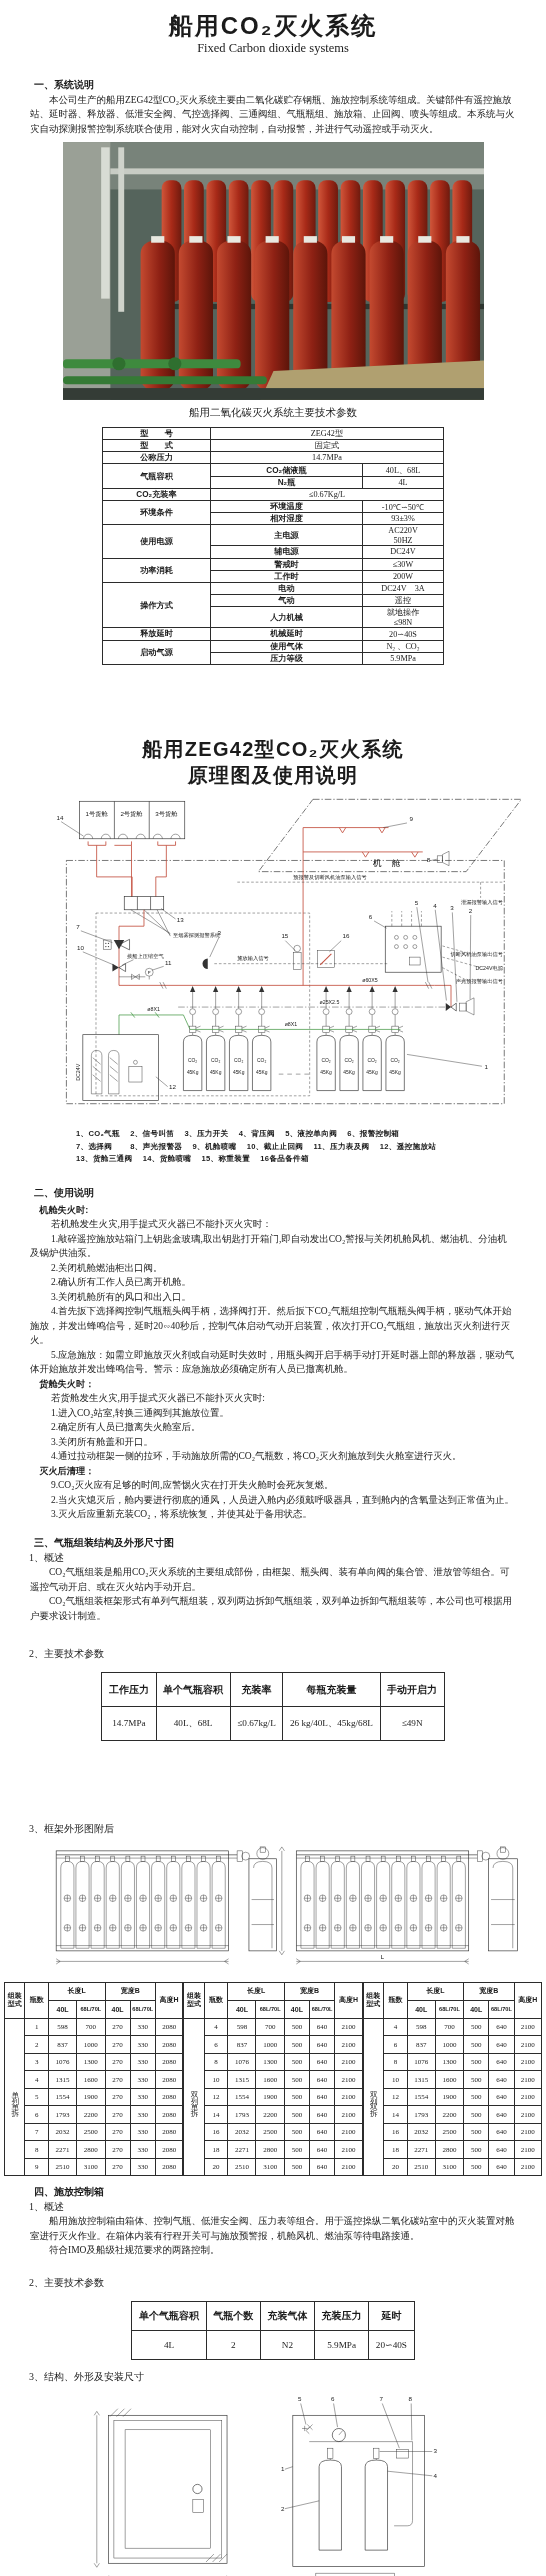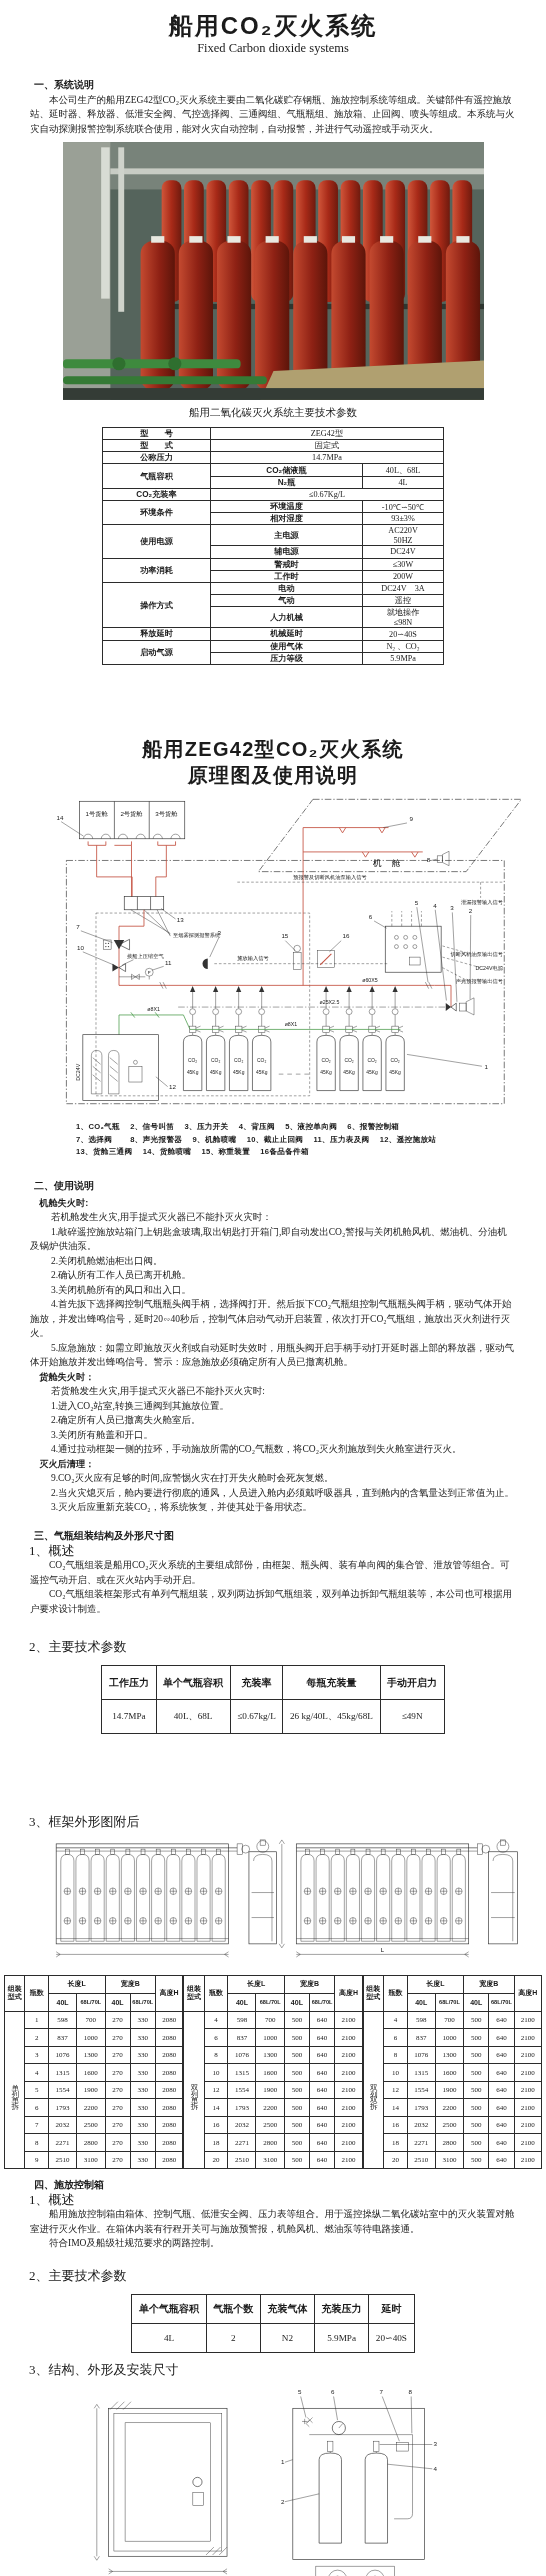--- a/index.html
+++ b/index.html
@@ -4,34 +4,34 @@
 <style>
   html,body{margin:0;padding:0;background:#ffffff;}
   .page{width:546px;height:2576px;margin:0 auto;background:#fff;color:#1b1b1b;
         font-family:"Liberation Serif",serif;overflow:hidden;position:relative;}
   .h1{text-align:center;font-family:"Liberation Sans",sans-serif;font-weight:bold;
       font-size:24px;letter-spacing:2px;padding-top:12px;line-height:28px;}
   .h1sub{text-align:center;font-size:12.5px;line-height:16px;}
   .txt{padding:0 30px;font-size:9.5px;line-height:14.5px;}
   .sec{font-family:"Liberation Sans",sans-serif;font-weight:bold;font-size:10px;
        padding:0 34px;line-height:14.5px;}
-  .subsec{padding:0 29px;font-size:13px;line-height:14.5px;}
+  .subsec{padding:0 29px;font-size:10px;line-height:14.5px;}
   p.para{margin:0;text-indent:2em;}
   p.itm{margin:0;text-indent:2.2em;}
   p.bld{font-weight:bold;text-indent:1em;font-family:"Liberation Sans",sans-serif;font-size:9.2px;}
   .photo-wrap{text-align:center;margin-top:5.3px;}
   .cap{text-align:center;font-size:10.5px;margin-top:4.6px;font-family:"Liberation Sans",sans-serif;}
   table.spec{margin:6.6px auto 0;border-collapse:collapse;width:342px;font-size:8.2px;text-align:center;}
   table.spec td{border:0.7px solid #2b2b2b;padding:0 18px;height:11.2px;}
   table.spec td.lb{font-weight:bold;font-family:"Liberation Sans",sans-serif;width:71px;}
   table.spec td.sb{font-weight:bold;font-family:"Liberation Sans",sans-serif;width:115px;}
   .t2{text-align:center;font-family:"Liberation Sans",sans-serif;font-weight:bold;
       font-size:20px;line-height:26px;margin-top:71px;letter-spacing:1.3px;}
   .schem-wrap{margin:10.5px 0 0 20px;}
-  .dleg{padding-left:76px;font-size:7.6px;line-height:12.5px;margin-top:12px;
+  .dleg{padding-left:76px;font-size:7.6px;line-height:12.5px;margin-top:19px;
         font-family:"Liberation Sans",sans-serif;font-weight:bold;letter-spacing:0.3px;}
   table.big{margin:10.5px auto 0;border-collapse:collapse;text-align:center;font-size:9.2px;}
   table.big td{border:1px solid #2b2b2b;padding:1.3px 6.6px;height:30px;}
   table.big thead td{font-weight:bold;font-family:"Liberation Sans",sans-serif;font-size:10px;}
   table.ctrl td{height:25px;}
   .rack-wrap{margin:2.6px 0 0 20px;}
   .dimrow{display:flex;justify-content:center;gap:0;margin-top:12px;padding:0 4px;}
   .dimgroup{display:flex;}
   .vcol{display:flex;flex-direction:column;border:0.7px solid #2b2b2b;border-right:none;width:20px;text-align:center;}
   .vhead{height:35px;border-bottom:0.7px solid #2b2b2b;font-size:7px;font-weight:bold;

